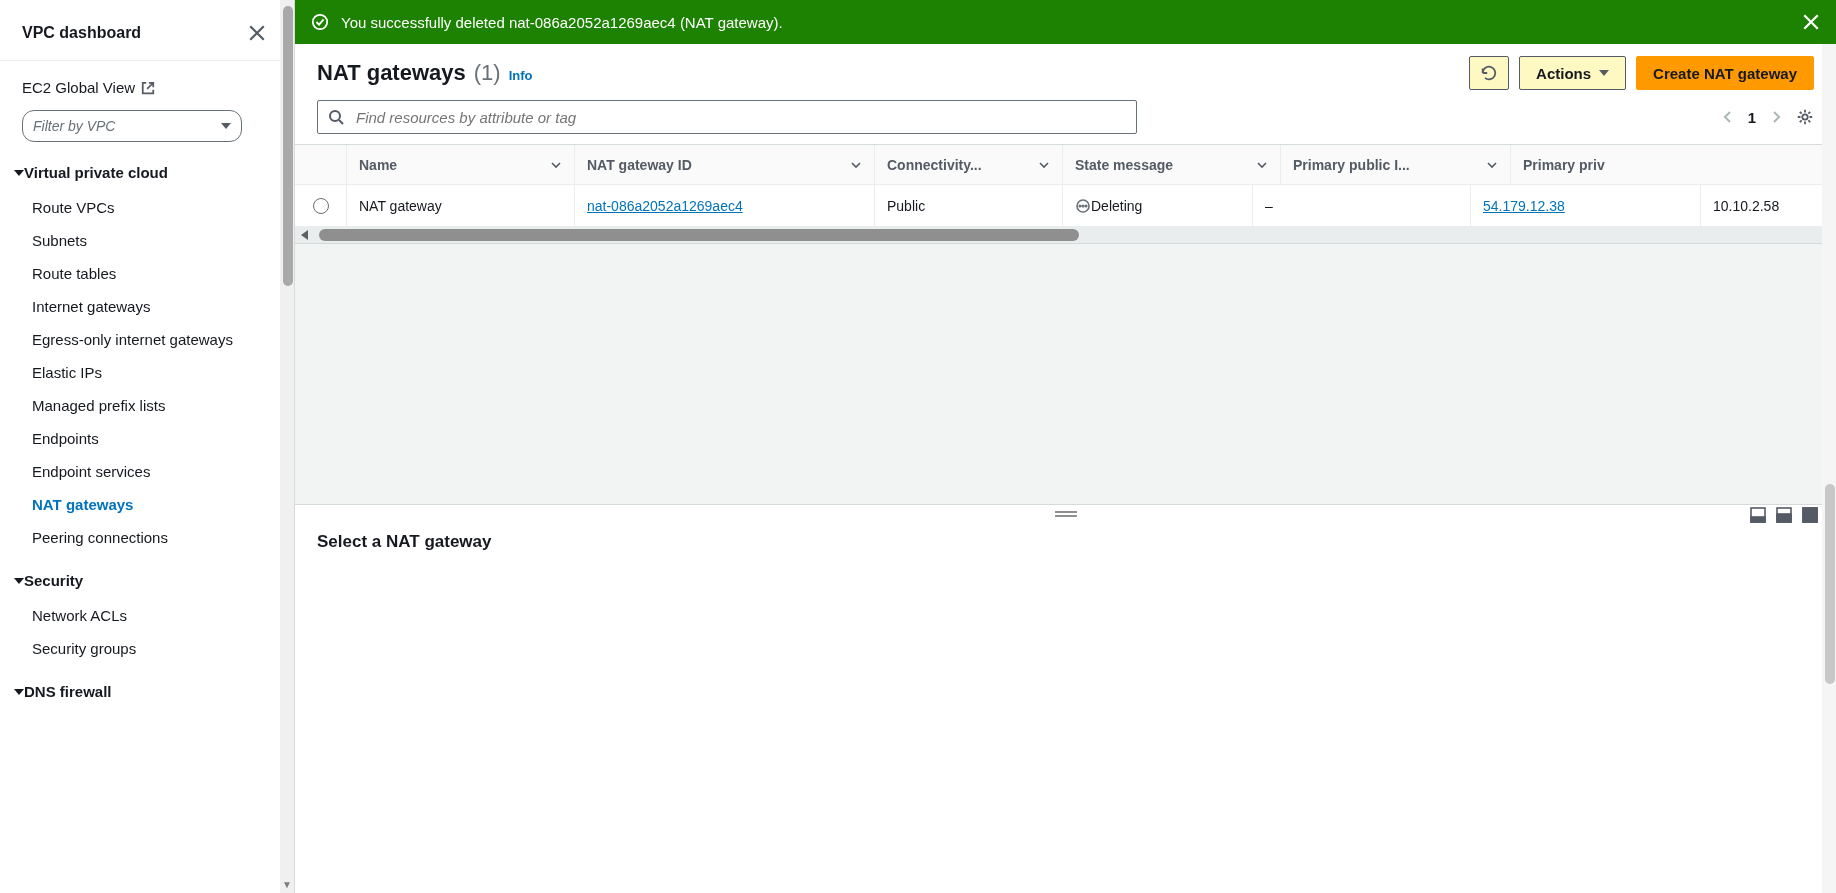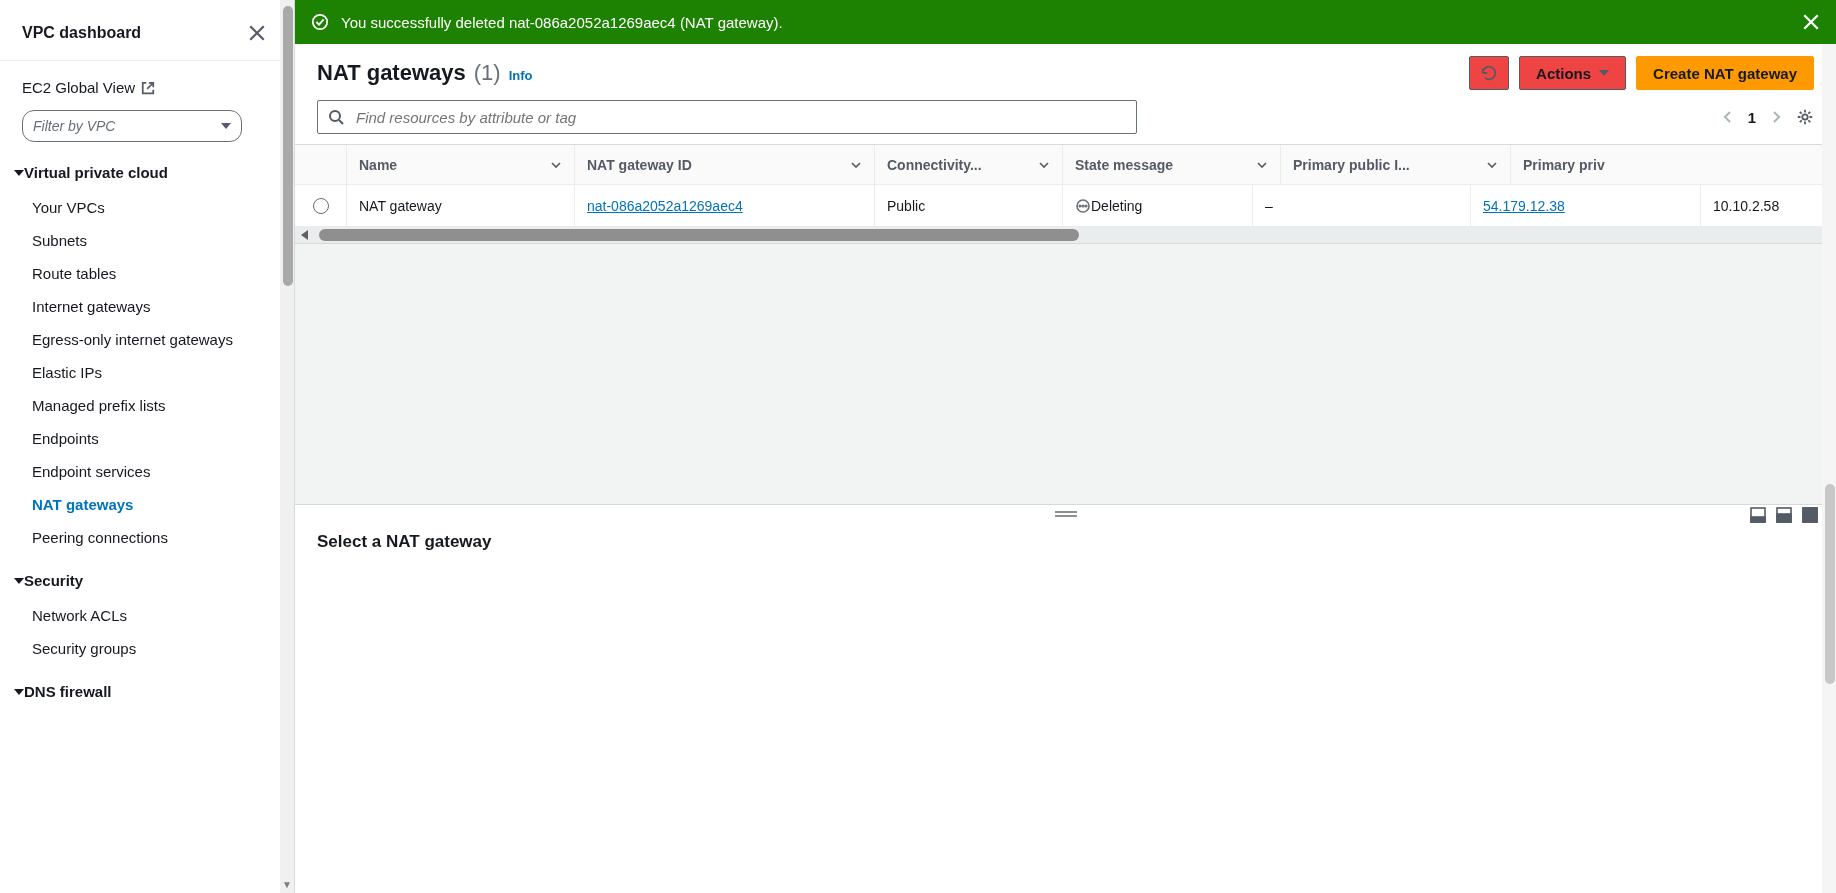--- a/index.html
+++ b/index.html
@@ -184,21 +184,21 @@
   }
   .header-actions {
     display: flex;
     gap: 10px;
     align-items: center;
   }
   .btn {
     height: 34px;
     border: 1px solid #545b64;
     border-radius: 2px;
-    background: #ef4444;
+    background: #fef9c3;
     padding: 0 16px;
     font-size: 15px;
     font-weight: 700;
     color: #16191f;
     display: flex;
     align-items: center;
     gap: 8px;
     cursor: pointer;
   }
   .btn.icon-only { padding: 0 10px; }
@@ -408,21 +408,21 @@
       </div>
       <div class="filter-select">
         <span>Filter by VPC</span>
         <span class="caret-down"></span>
       </div>
 
       <div class="nav-section-header">
         <span class="caret-down"></span>
         <span>Virtual private cloud</span>
       </div>
-      <div class="nav-item">Your VPCs</div>
+      <div class="nav-item">Route VPCs</div>
       <div class="nav-item">Subnets</div>
       <div class="nav-item">Route tables</div>
       <div class="nav-item">Internet gateways</div>
       <div class="nav-item">Egress-only internet gateways</div>
       <div class="nav-item">Elastic IPs</div>
       <div class="nav-item">Managed prefix lists</div>
       <div class="nav-item">Endpoints</div>
       <div class="nav-item">Endpoint services</div>
       <div class="nav-item active">NAT gateways</div>
       <div class="nav-item">Peering connections</div>

